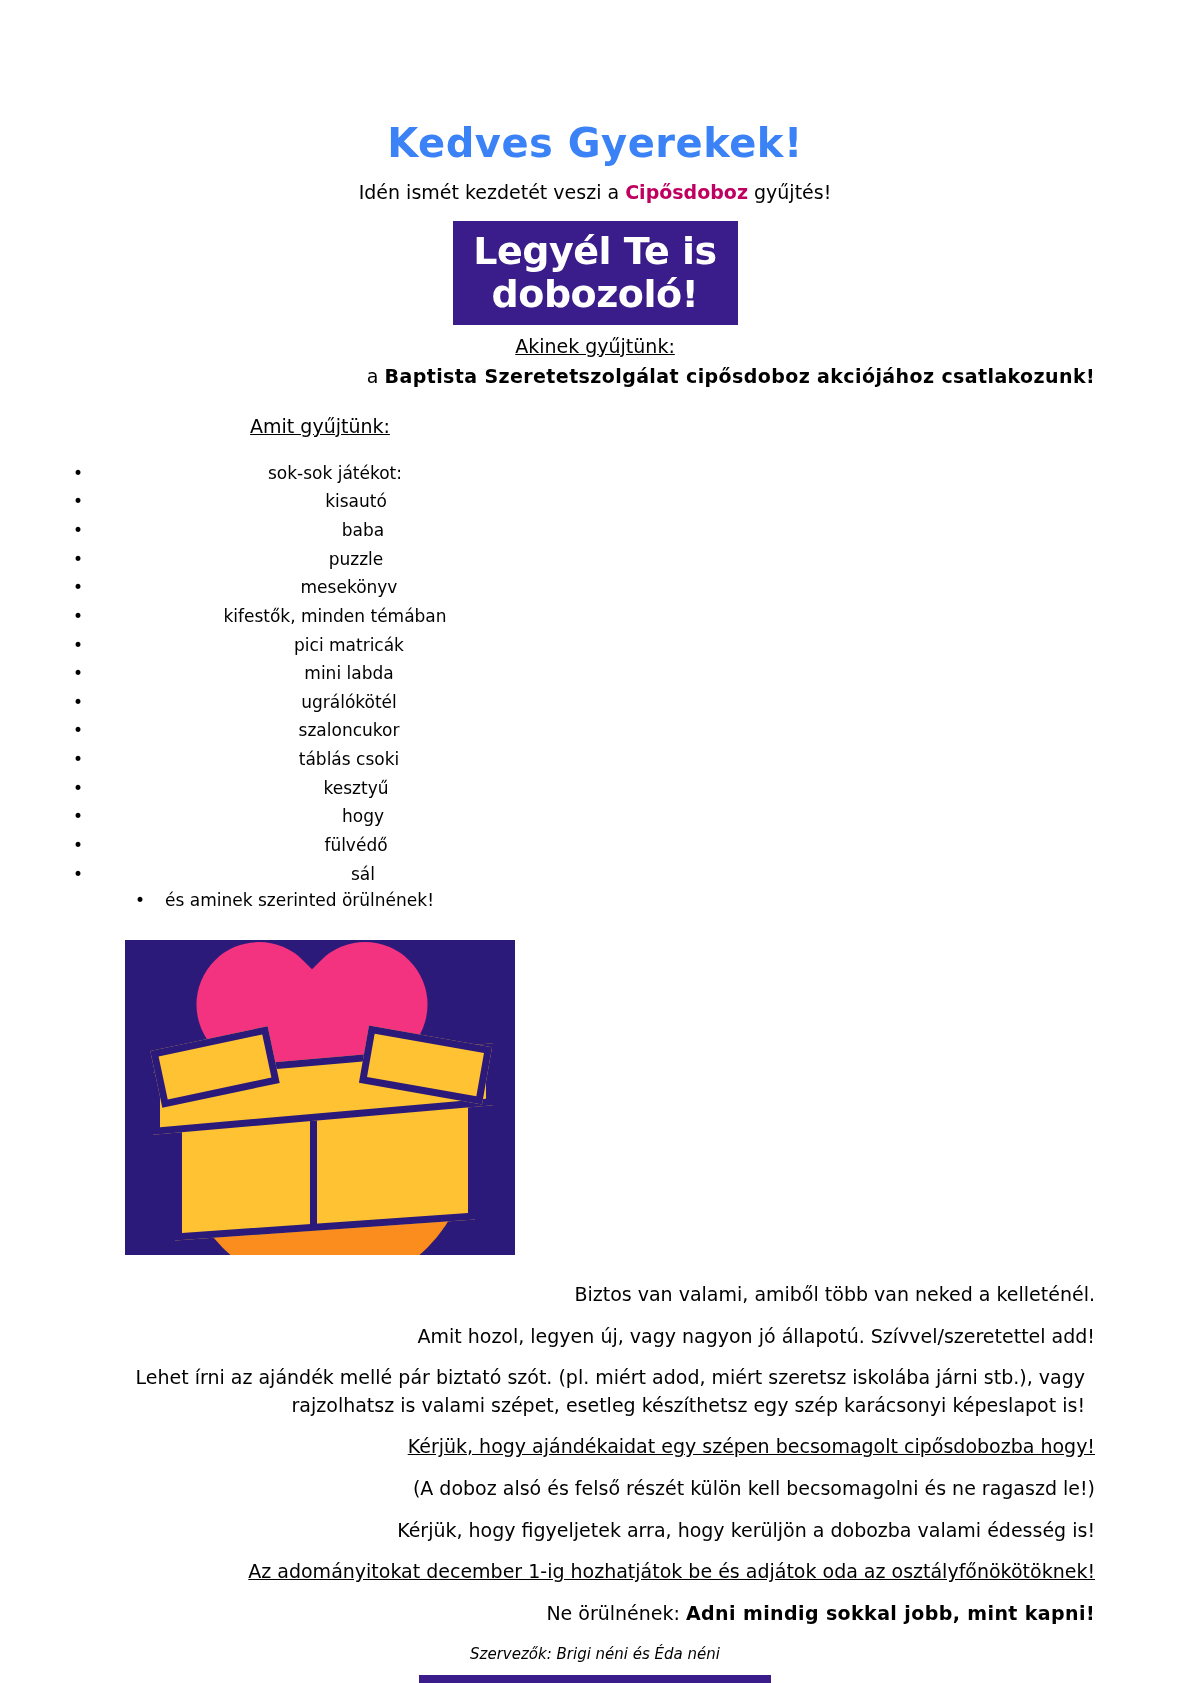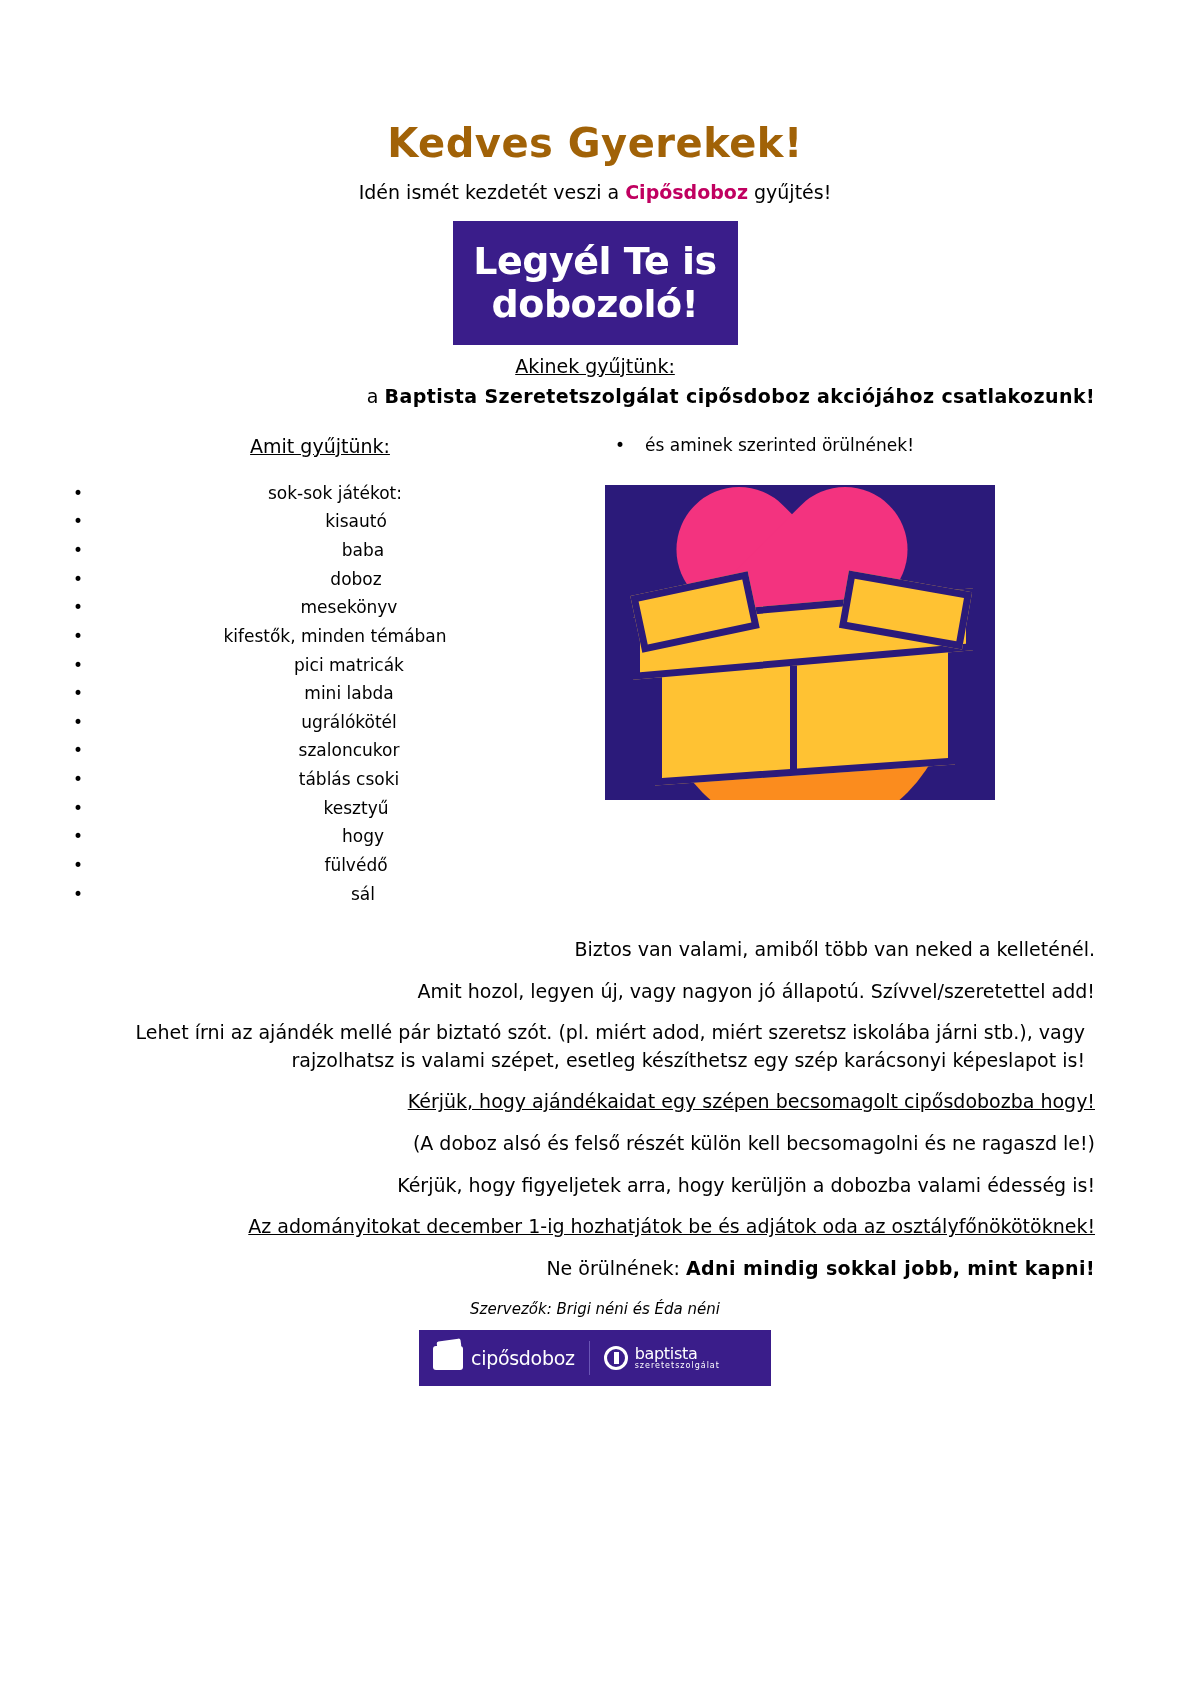--- a/index.html
+++ b/index.html
@@ -22,21 +22,21 @@
     padding: 120px 95px 40px 95px;
     position: relative;
   }
 
   
   .title {
     text-align: center;
     font-family: "DejaVu Sans", sans-serif;
     font-size: 40px;
     font-weight: bold;
-    color: #a16207;
+    color: #3b82f6;
     letter-spacing: 0.5px;
     margin: 0 0 14px 0;
   }
   .subtitle {
     text-align: center;
     font-size: 19px;
     margin: 0 0 16px 0;
     line-height: 1.3;
   }
   .subtitle .hl {
@@ -45,21 +45,21 @@
   }
 
   
   .banner-wrap {
     display: flex;
     justify-content: center;
     margin: 4px 0 10px 0;
   }
   .banner {
     width: 285px;
-    height: 124px;
+    height: 104px;
     background: #3a1d8a;
     color: #ffffff;
     display: flex;
     flex-direction: column;
     justify-content: center;
     align-items: center;
     font-weight: bold;
     font-size: 38px;
     line-height: 1.12;
     letter-spacing: -0.5px;
@@ -81,21 +81,21 @@
     margin: 0 0 28px 0;
   }
   .org-line b {
     font-weight: bold;
     letter-spacing: 0.4px;
   }
 
   
   .middle {
     display: flex;
-    flex-direction: row;
+    flex-direction: column;
     align-items: flex-start;
     margin-top: 12px;
   }
   .col-left {
     width: 48%;
     box-sizing: border-box;
   }
   .col-right {
     width: 52%;
     box-sizing: border-box;
@@ -359,21 +359,21 @@
   <p class="org-line"><span>a </span><b>Baptista Szeretetszolgálat cipősdoboz akciójához csatlakozunk!</b></p>
 
   <div class="middle">
 
     <div class="col-left">
       <p class="collect-head">Amit gyűjtünk:</p>
       <ul class="lst">
         <li class="ind0"><span class="bullet">•</span><span>sok-sok játékot:</span></li>
         <li class="ind2"><span class="bullet">•</span><span>kisautó</span></li>
         <li class="ind3"><span class="bullet">•</span><span>baba</span></li>
-        <li class="ind2"><span class="bullet">•</span><span>doboz</span></li>
+        <li class="ind2"><span class="bullet">•</span><span>puzzle</span></li>
         <li class="ind1"><span class="bullet">•</span><span>mesekönyv</span></li>
         <li class="ind0"><span class="bullet">•</span><span>kifestők, minden témában</span></li>
         <li class="ind1"><span class="bullet">•</span><span>pici matricák</span></li>
         <li class="ind1"><span class="bullet">•</span><span>mini labda</span></li>
         <li class="ind1"><span class="bullet">•</span><span>ugrálókötél</span></li>
         <li class="ind1"><span class="bullet">•</span><span>szaloncukor</span></li>
         <li class="ind1"><span class="bullet">•</span><span>táblás csoki</span></li>
         <li class="ind2"><span class="bullet">•</span><span>kesztyű</span></li>
         <li class="ind3"><span class="bullet">•</span><span>hogy</span></li>
         <li class="ind2"><span class="bullet">•</span><span>fülvédő</span></li>

